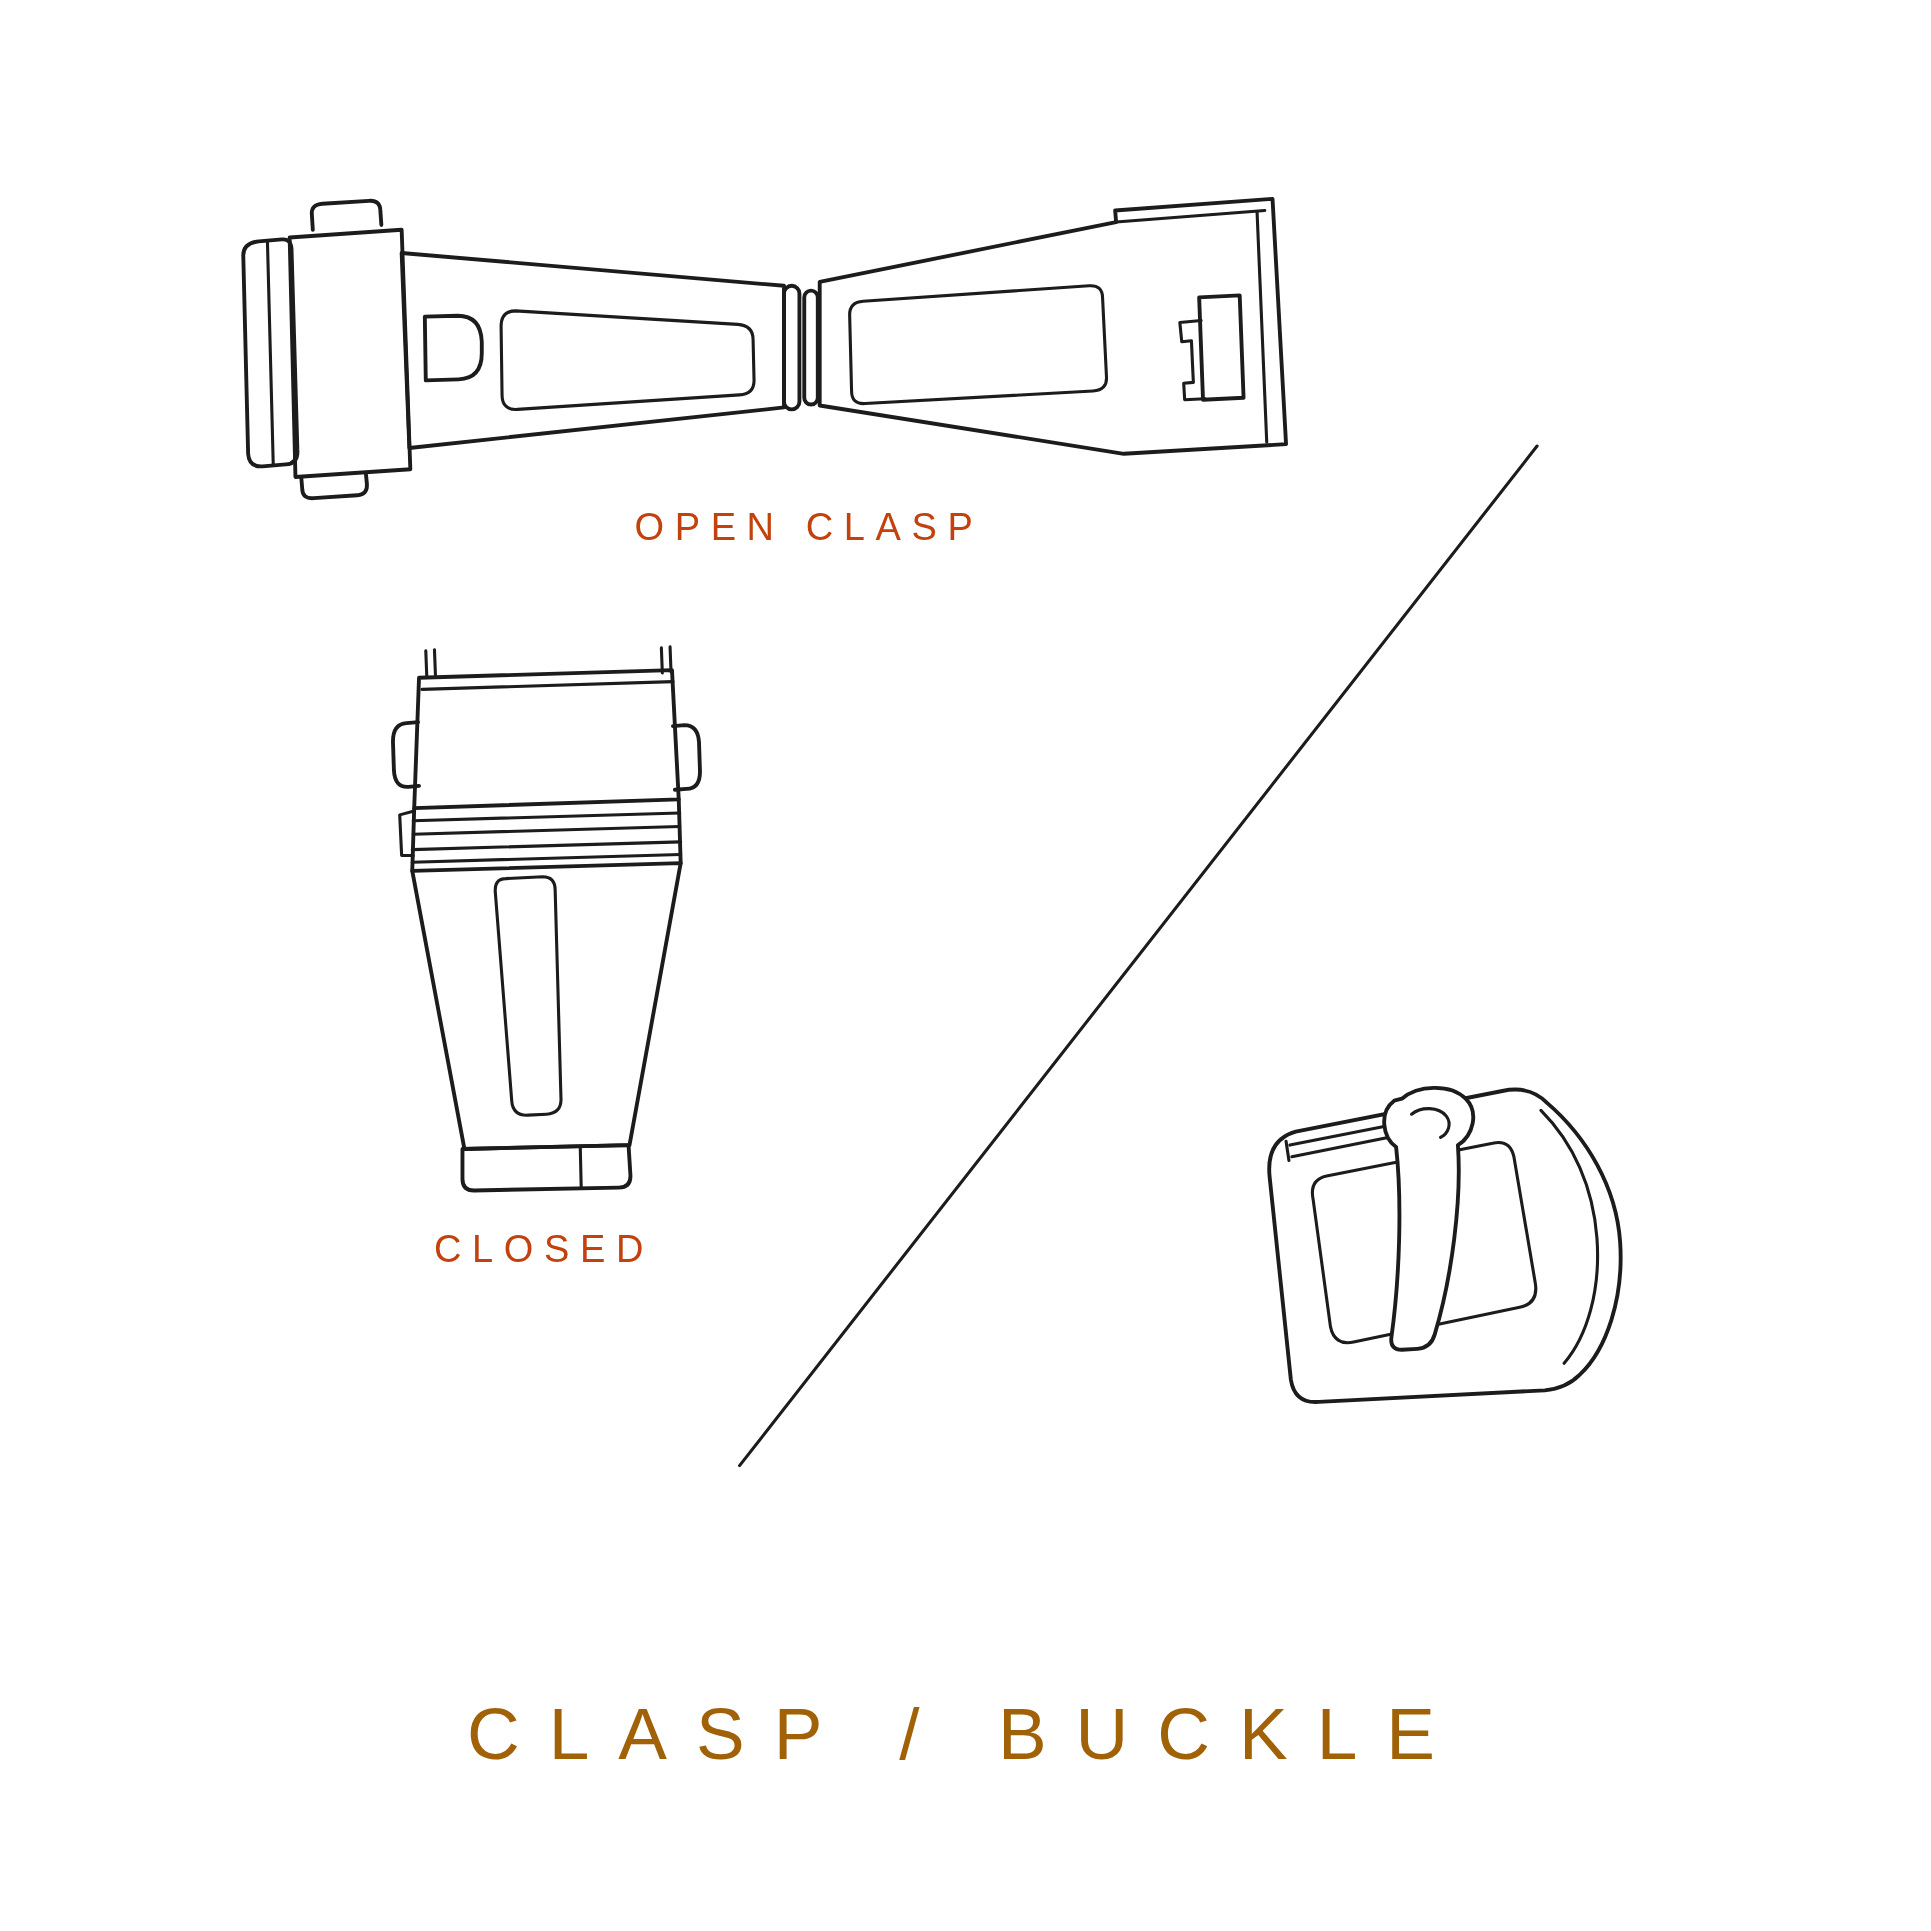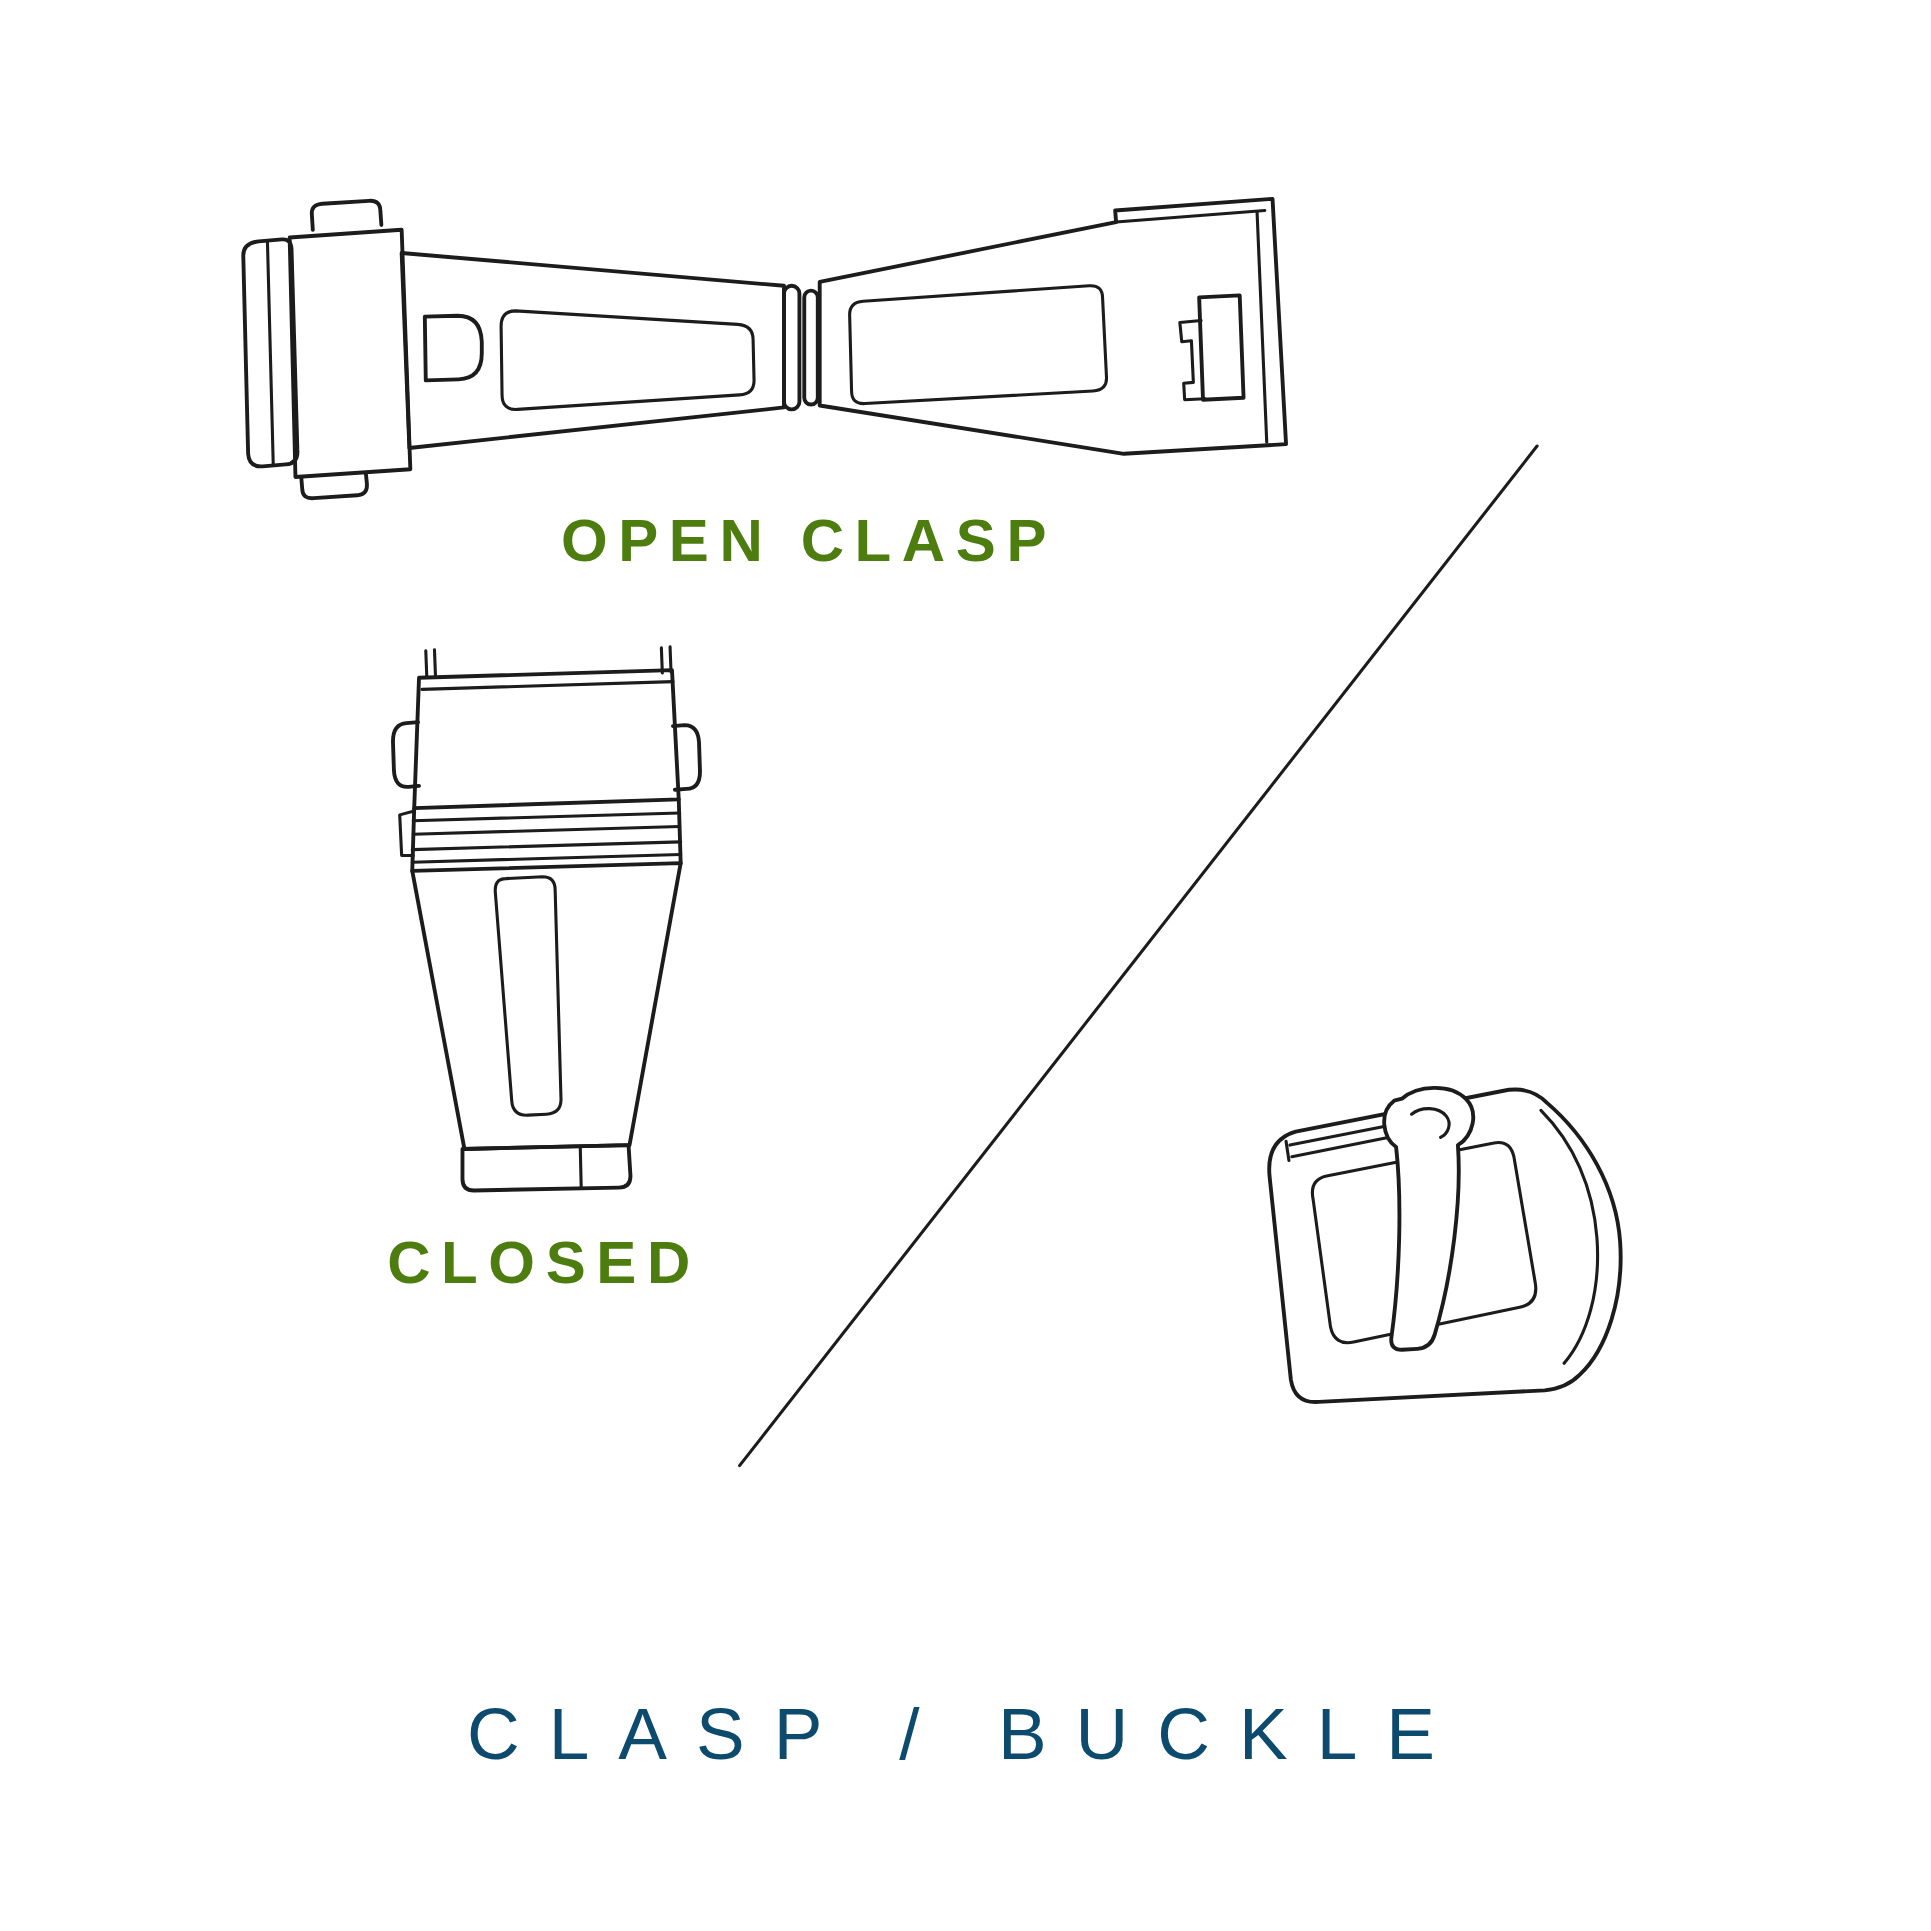--- a/index.html
+++ b/index.html
@@ -34,31 +34,31 @@
   }
   .artwork .fill-white {
     fill: #ffffff;
   }
   .artwork .thin {
     stroke-width: 3.2;
   }
   .caption {
     position: absolute;
     transform: translateX(-50%);
-    color: #4d7c0f;
-    font-size: 60px;
-    font-weight: 700;
+    color: #c2410c;
+    font-size: 38px;
+    font-weight: 400;
     letter-spacing: 10.6px;
     white-space: nowrap;
   }
   .figure-title {
     position: absolute;
     left: 50%;
     transform: translateX(-50%);
-    color: #0c4a6e;
+    color: #a16207;
     font-size: 73px;
     font-weight: 400;
     letter-spacing: 29px;
     white-space: nowrap;
   }
   .caption-open { left: 809px; top: 506px; }
   .caption-closed { left: 544px; top: 1228px; }
   .figure-title { top: 1692px; }
 </style>
 </head>

